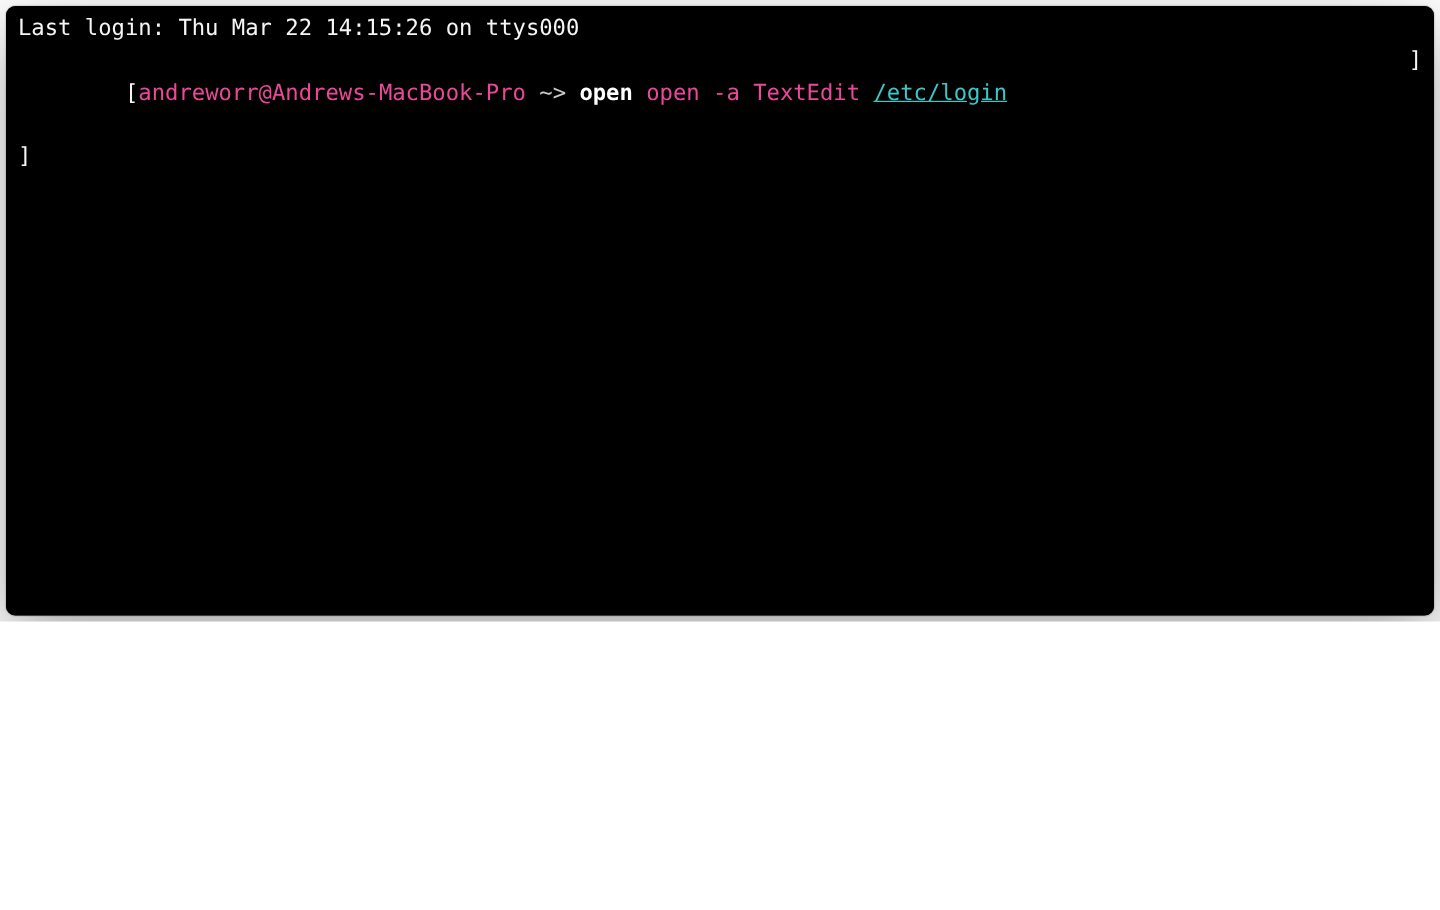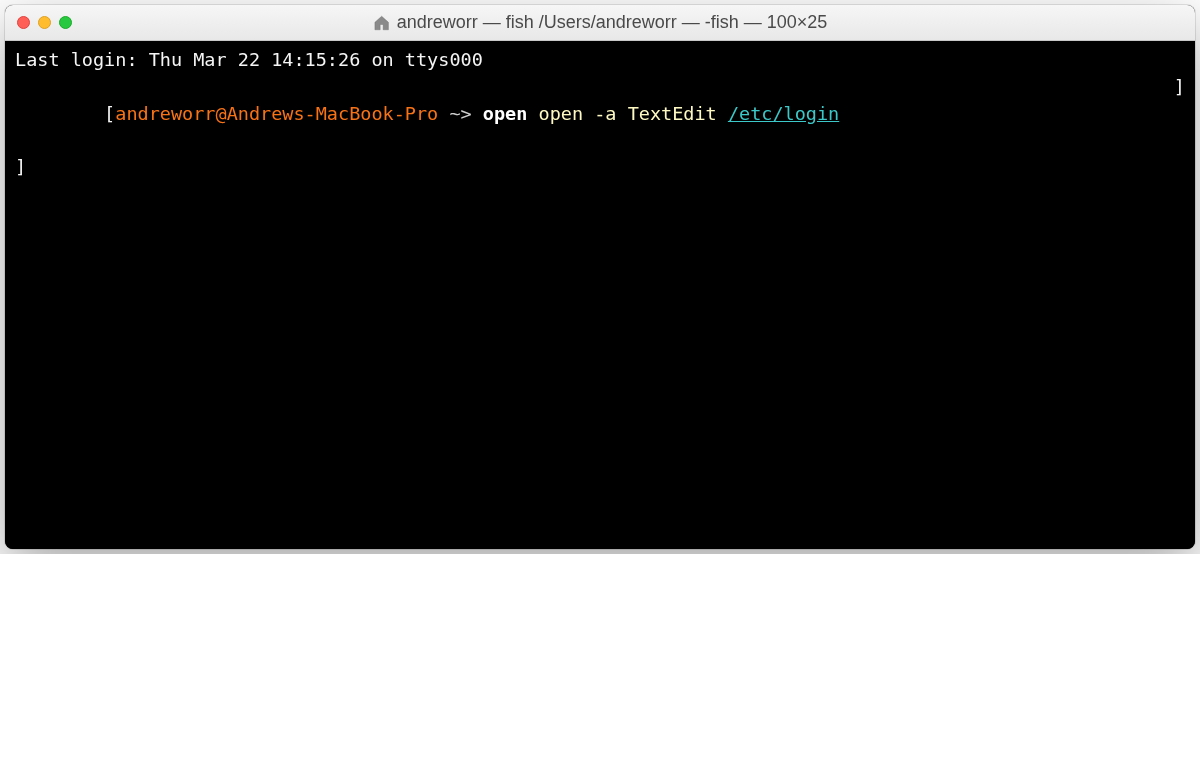--- a/index.html
+++ b/index.html
@@ -91,32 +91,32 @@
       display: flex;
       justify-content: space-between;
     }
     .line-left {
       display: inline;
     }
     .line-right {
       color: #6a6a6a;
     }
     .prompt-user {
-      color: #f97316;
+      color: #ec4899;
       text-align: center;
     }
     .prompt-sep {
       color: #cccccc;
     }
     .cmd-sudo {
       color: #ffffff;
       font-weight: bold;
     }
     .cmd-main {
-      color: #fef9c3;
+      color: #ec4899;
     }
     .cmd-path {
       color: #3cc8c8;
       text-decoration: underline;
     }
     .cursor {
       display: inline-block;
       width: 11px;
       height: 20px;
       background: #9e9e9e;
@@ -124,35 +124,20 @@
       margin-bottom: 2px;
     }
     .white-text {
       color: #f5f5f5;
     }
   </style>
 </head>
 <body>
 
 <div class="window">
-  <div class="titlebar">
-    <div class="traffic-lights">
-      <div class="traffic-light tl-close"></div>
-      <div class="traffic-light tl-min"></div>
-      <div class="traffic-light tl-max"></div>
-    </div>
-    <div class="title-container">
-      <span class="home-icon">
-        <svg viewBox="0 0 24 24" fill="none">
-          <path d="M3 11 L12 3 L21 11 L21 21 L14 21 L14 14 L10 14 L10 21 L3 21 Z" fill="#8a8a8a" stroke="#666" stroke-width="0.5"></path>
-        </svg>
-      </span>
-      <span>andreworr — fish  /Users/andreworr — -fish — 100×25</span>
-    </div>
-  </div>
 
   <div class="terminal-body">
     <div class="line">
       <span class="line-left white-text">Last login: Thu Mar 22 14:15:26 on ttys000</span>
     </div>
 
     <div class="line">
       <span class="line-left">
         <span class="white-text">[</span><span class="prompt-user">andreworr@Andrews-MacBook-Pro</span><span class="prompt-sep"> ~&gt; </span><span class="cmd-sudo">open</span><span class="cmd-main"> open -a TextEdit </span><span class="cmd-path">/etc/login</span>
       </span>

